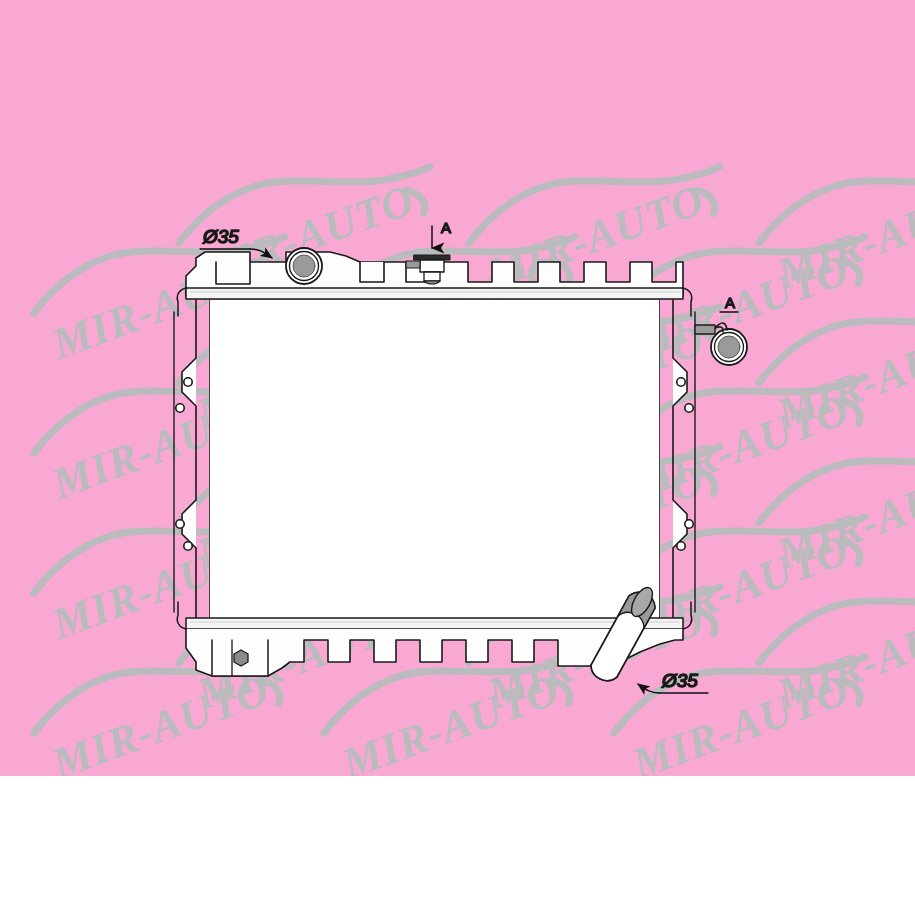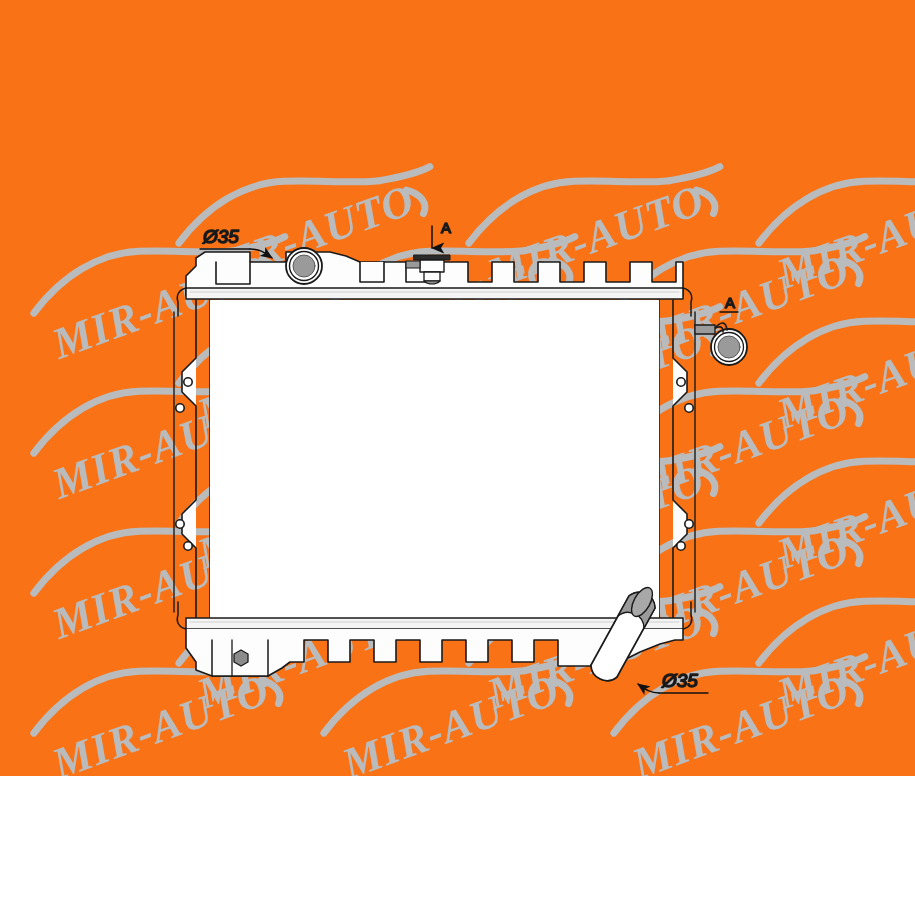--- a/index.html
+++ b/index.html
@@ -4,21 +4,21 @@
 <style>
   html, body {
     margin: 0;
     padding: 0;
     background: #ffffff;
   }
   #stage {
     position: relative;
     width: 915px;
     height: 776px;
-    background: #f97316;
+    background: #f9a8d4;
     overflow: hidden;
     font-family: "Liberation Sans", sans-serif;
   }
   #watermark-layer, #drawing-layer {
     position: absolute;
     inset: 0;
     width: 915px;
     height: 915px;
   }
   #watermark-layer { z-index: 1; }

